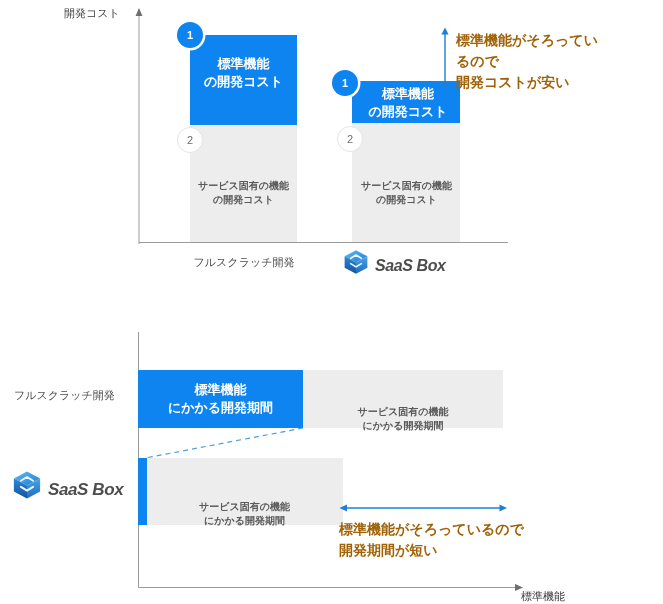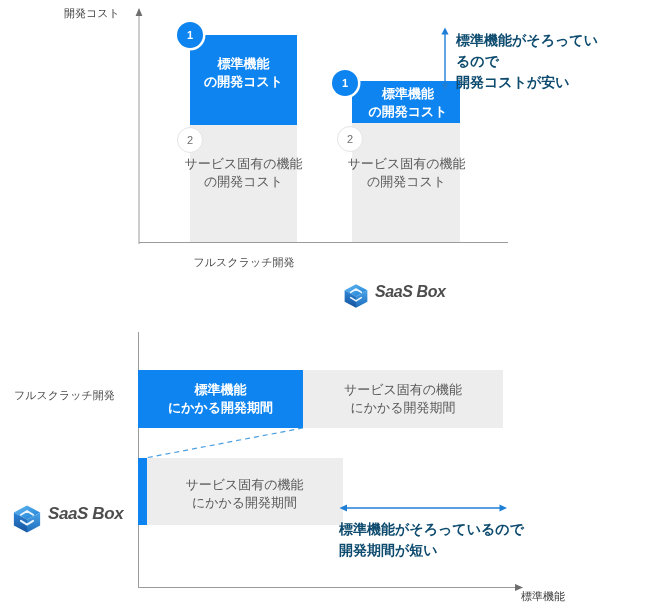--- a/index.html
+++ b/index.html
@@ -17,21 +17,21 @@
   .bar-blue { background: #0d84ef; }
   .bar-gray { background: #ededed; }
 
   .bar-label {
     position: absolute;
     text-align: center;
     line-height: 1.38;
     white-space: pre-line;
   }
   .lbl-white { color: #ffffff; font-weight: bold; font-size: 13px; }
-  .lbl-gray  { color: #5a5a5a; font-weight: normal; font-size: 13px; }
+  .lbl-gray  { color: #5a5a5a; font-weight: bold; font-size: 10px; margin-top: 24px; }
 
   .badge {
     position: absolute;
     width: 26px; height: 26px;
     border-radius: 50%;
     display: flex; align-items: center; justify-content: center;
     font-size: 11px;
     z-index: 5;
   }
   .badge-blue {
@@ -51,29 +51,29 @@
   }
   .cat-label {
     position: absolute;
     color: #4a4a4a;
     font-size: 11px;
     white-space: nowrap;
   }
 
   .callout {
     position: absolute;
-    color: #0c4a6e;
+    color: #a16207;
     font-weight: bold;
     font-size: 14px;
     line-height: 1.5;
     white-space: pre-line;
   }
 
   
-  .logo { position: absolute; display: flex; align-items: flex-start; margin-top: 34px; }
+  .logo { position: absolute; display: flex; align-items: flex-end; }
   .logo-mark { position: relative; }
   .logo-text {
     color: #4d4d4d;
     font-weight: bold;
     font-style: italic;
     letter-spacing: -0.4px;
     white-space: nowrap;
   }
 
   svg { display: block; overflow: visible; }

